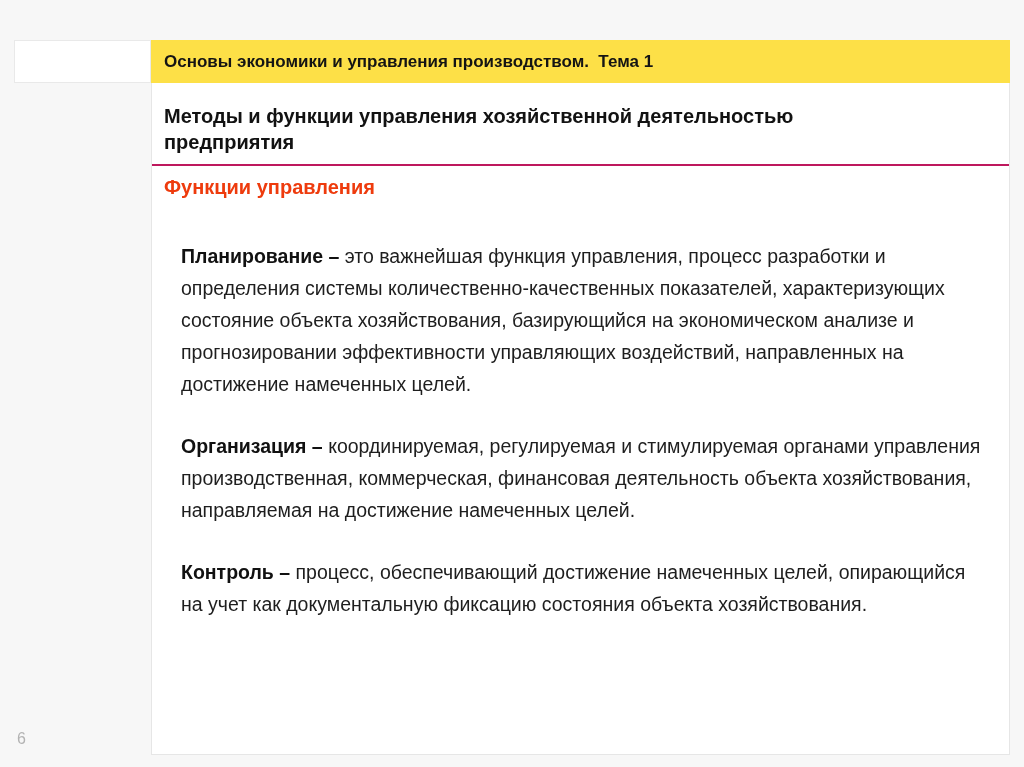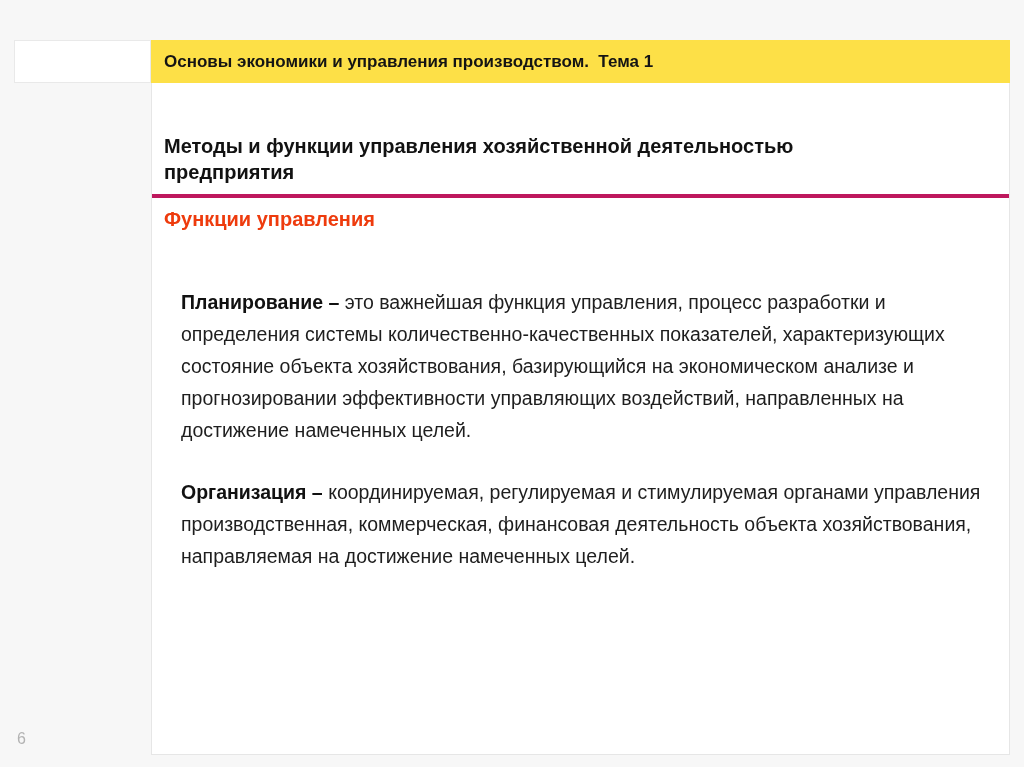--- a/index.html
+++ b/index.html
@@ -55,30 +55,29 @@
     left: 151px;
     top: 83px;
     width: 859px;
     height: 672px;
     background: #ffffff;
     border: 1px solid #e6e6e6;
     border-top: none;
     box-sizing: border-box;
   }
   .slide-title {
-    padding: 14px 120px 9px 12px;
+    padding: 20px 120px 9px 12px;
     font-size: 20px;
     font-weight: bold;
     line-height: 26px;
     color: #121212;
-    border-bottom: 4px solid #be185d;
-    margin-top: 36px;
+    border-bottom: 2px solid #be185d;
   }
   .section-heading {
-    margin: 9px 12px 18px 12px;
+    margin: 9px 12px 4px 12px;
     font-size: 20px;
     font-weight: bold;
     color: #ee3b0d;
     line-height: 24px;
   }
   .paragraphs {
     padding: 25px 22px 0 29px;
   }
   .paragraphs p {
     margin: 12px 0 30px 0;
@@ -112,18 +111,19 @@
     <div class="slide-title">Методы и функции управления хозяйственной деятельностью предприятия</div>
 
     <div class="section-heading">Функции управления</div>
 
     <div class="paragraphs">
   <p><b>Планирование –</b><span> это важнейшая функция управления, процесс разработки и определения системы количественно-качественных показателей, характеризующих состояние объекта хозяйствования, базирующийся на экономическом анализе и прогнозировании эффективности управляющих воздействий, направленных на достижение намеченных целей.</span></p>
 
   <p><b>Организация –</b><span> координируемая, регулируемая и стимулируемая органами управления производственная, коммерческая, финансовая деятельность объекта хозяйствования, направляемая на достижение намеченных целей.</span></p>
 
 
+  <p><b>Контроль –</b><span> процесс, обеспечивающий достижение намеченных целей, опирающийся на учет как документальную фиксацию состояния объекта хозяйствования.</span></p>
 </div>
   </div>
 
   <div class="page-number">6</div>
 
 </div>
 
 </body></html>

